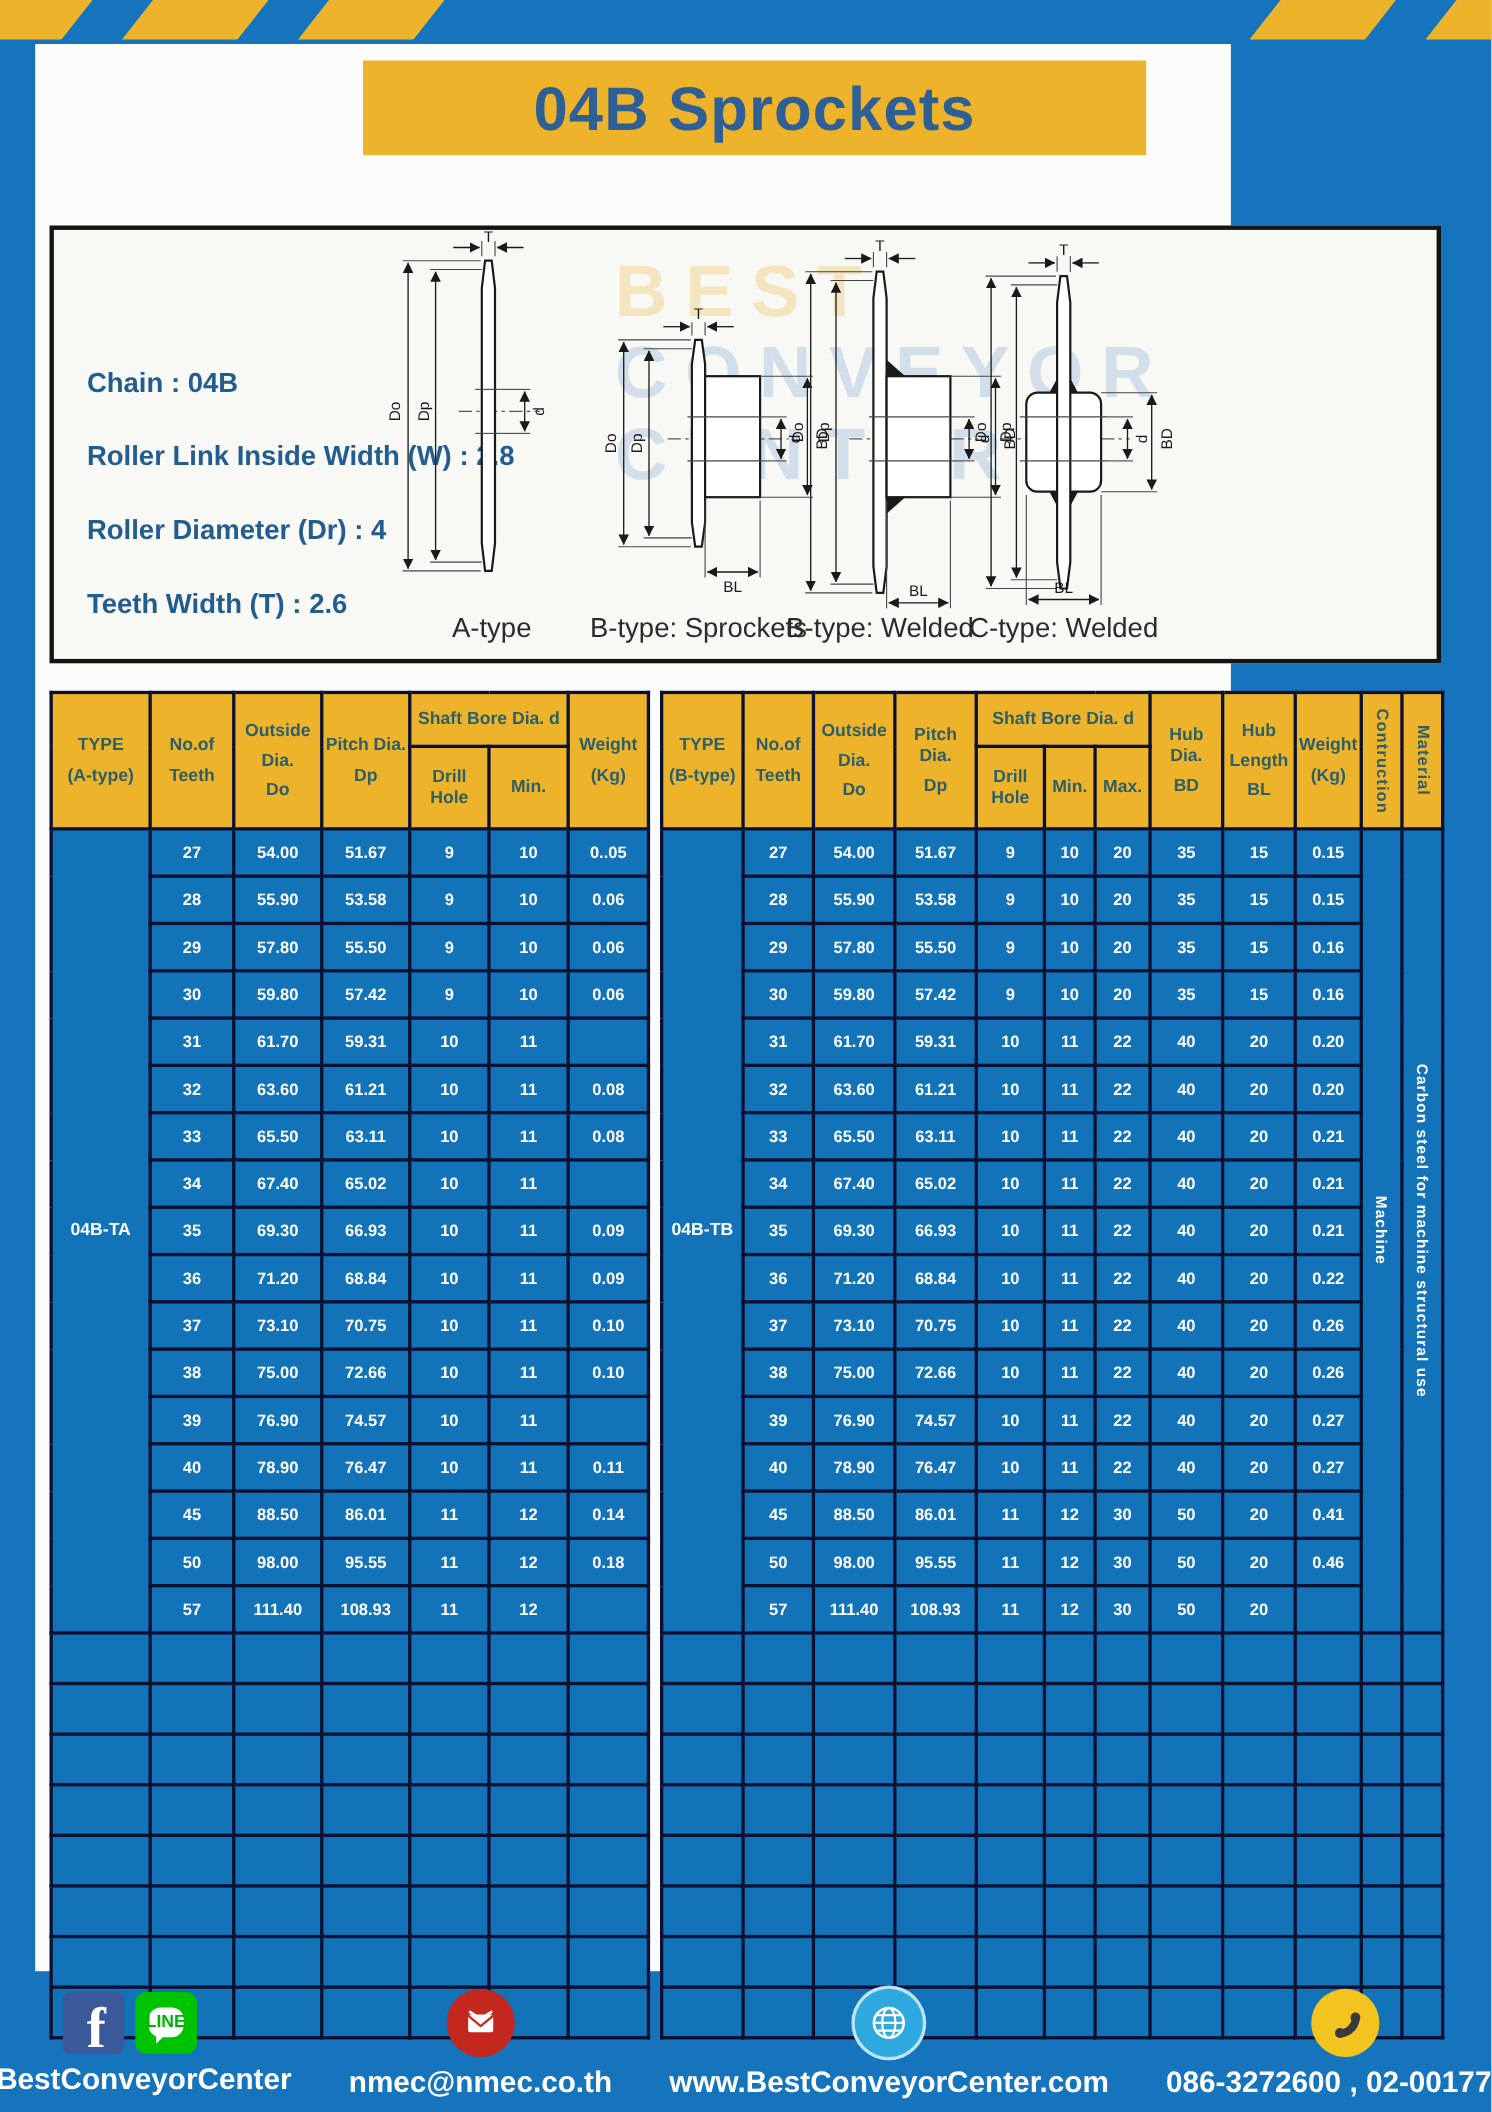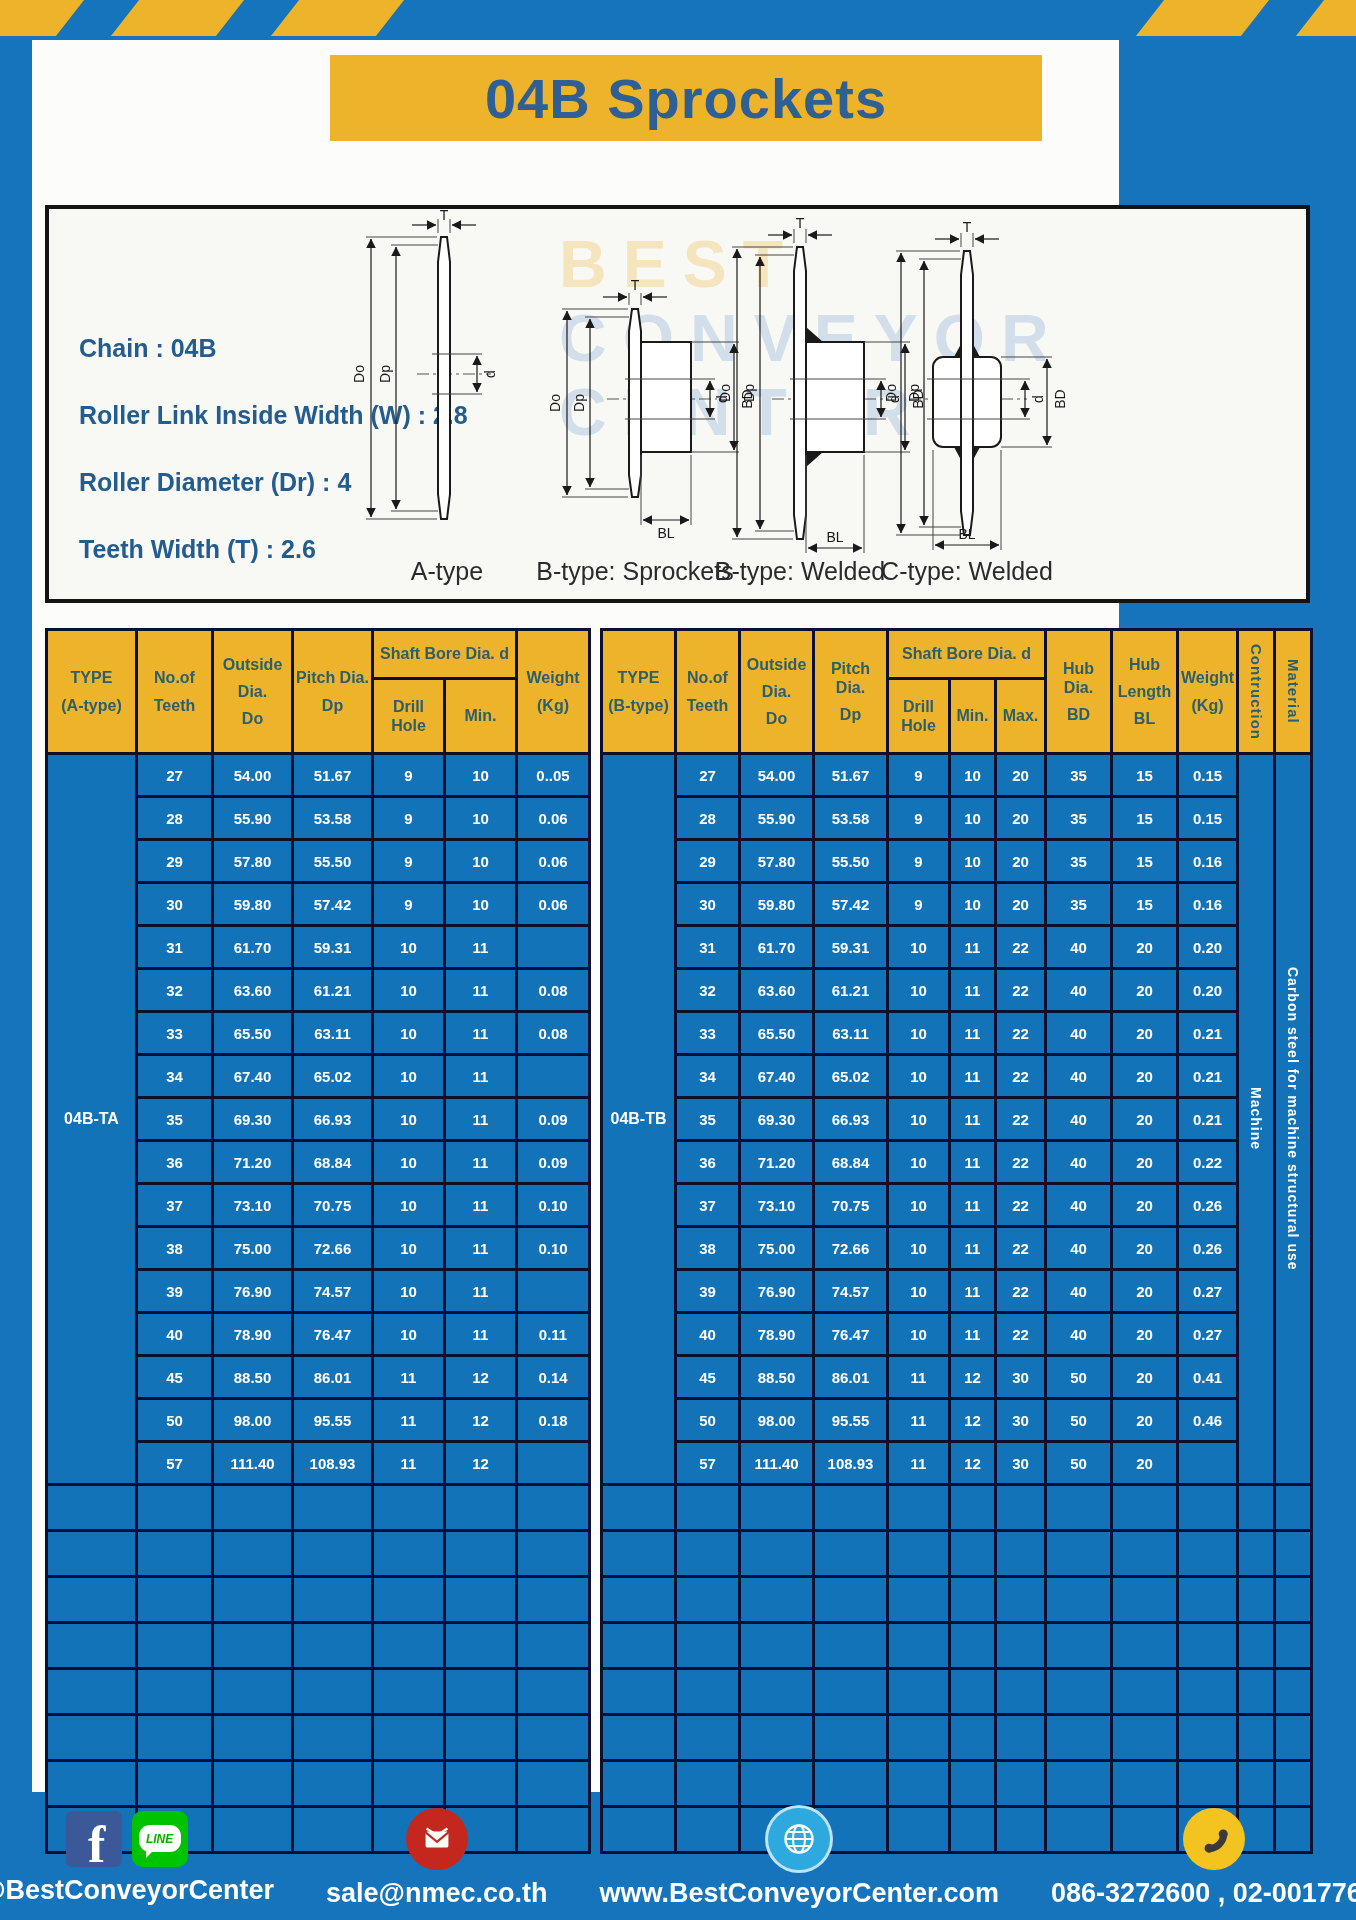--- a/index.html
+++ b/index.html
@@ -44,21 +44,21 @@
   td.vert-cell{font-size:14px;letter-spacing:1px;}
   
   .footer{position:absolute;left:0;top:1796px;width:1356px;height:124px;display:flex;align-items:center;justify-content:center;}
   .fgroup{display:flex;flex-direction:column;align-items:center;justify-content:flex-end;gap:8px;}
   .ficons{display:flex;gap:10px;align-items:center;}
   .flabel{color:#fff;font-weight:bold;font-size:27px;white-space:nowrap;}
   .fdiv{width:9px;height:100px;background:#f3c31f;margin:0 26px;align-self:center;}
   .fb{width:56px;height:56px;background:#3b5998;border-radius:6px;color:#fff;display:flex;align-items:flex-end;justify-content:center;overflow:hidden;}
   .fb span{font-family:"Liberation Serif",serif;font-weight:bold;font-size:52px;line-height:44px;margin-left:6px;}
   .lineic{width:56px;height:56px;background:#00c300;border-radius:10px;display:flex;align-items:center;justify-content:center;position:relative;}
-  .bub{background:#fff;border-radius:11px;width:42px;height:27px;color:#00b300;font-size:12px;font-weight:bold;display:flex;align-items:center;justify-content:center;position:relative;font-style:italic;}
+  .bub{background:#fff;border-radius:11px;width:32px;height:27px;color:#00b300;font-size:16px;font-weight:bold;display:flex;align-items:center;justify-content:center;position:relative;}
   .bub::after{content:"";position:absolute;left:7px;bottom:-6px;width:0;height:0;border-top:8px solid #fff;border-right:8px solid transparent;}
   .mail{width:62px;height:62px;background:#c3271e;border-radius:50%;display:flex;align-items:center;justify-content:center;}
   .globe{width:62px;height:62px;background:#2ea9e0;border-radius:50%;display:flex;align-items:center;justify-content:center;box-shadow:0 0 0 3px #bfe4f5;}
   .phone{width:62px;height:62px;background:#f3c31f;border-radius:50%;display:flex;align-items:center;justify-content:center;}
 </style>
 </head>
 <body>
 
 <div class="page">
 
@@ -867,21 +867,21 @@
     </div>
     <div class="fdiv"></div>
     <div class="fgroup">
       <div class="mail">
         <svg width="38" height="38" viewBox="0 0 40 40">
           <rect x="8" y="12" width="24" height="17" rx="2" fill="#ffffff"></rect>
           <path d="M8 13 L20 23 L32 13" stroke="#c3271e" stroke-width="2.2" fill="none"></path>
           <path d="M9 9 L20 16 L31 9" stroke="#ffffff" stroke-width="2.4" fill="none"></path>
         </svg>
       </div>
-      <div class="flabel">sale@nmec.co.th</div>
+      <div class="flabel">nmec@nmec.co.th</div>
     </div>
     <div class="fdiv"></div>
     <div class="fgroup">
       <div class="globe">
         <svg width="40" height="40" viewBox="0 0 40 40">
           <circle cx="20" cy="20" r="13.5" stroke="#ffffff" stroke-width="2.4" fill="none"></circle>
           <ellipse cx="20" cy="20" rx="6" ry="13.5" stroke="#ffffff" stroke-width="2" fill="none"></ellipse>
           <line x1="7" y1="20" x2="33" y2="20" stroke="#ffffff" stroke-width="2"></line>
           <line x1="9.5" y1="13" x2="30.5" y2="13" stroke="#ffffff" stroke-width="2"></line>
           <line x1="9.5" y1="27" x2="30.5" y2="27" stroke="#ffffff" stroke-width="2"></line>

